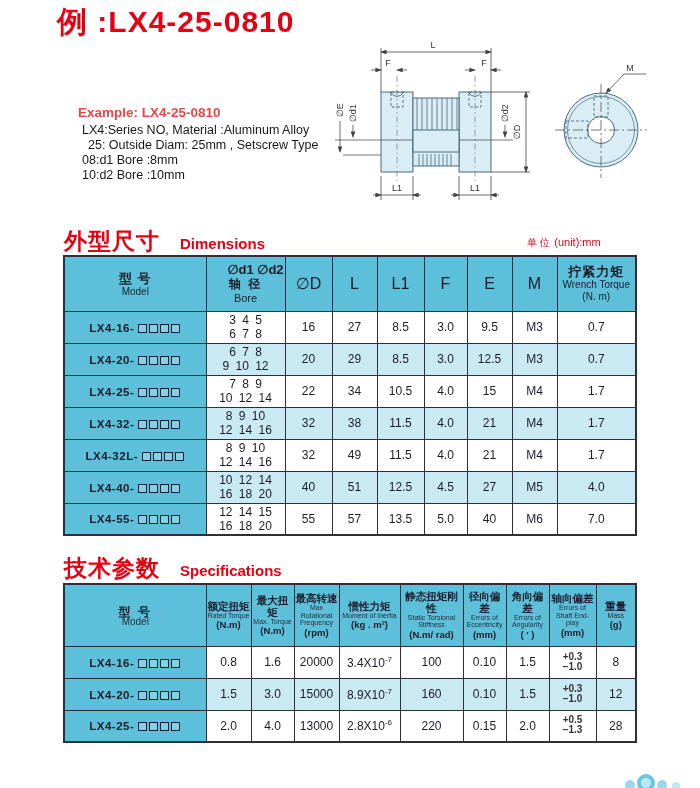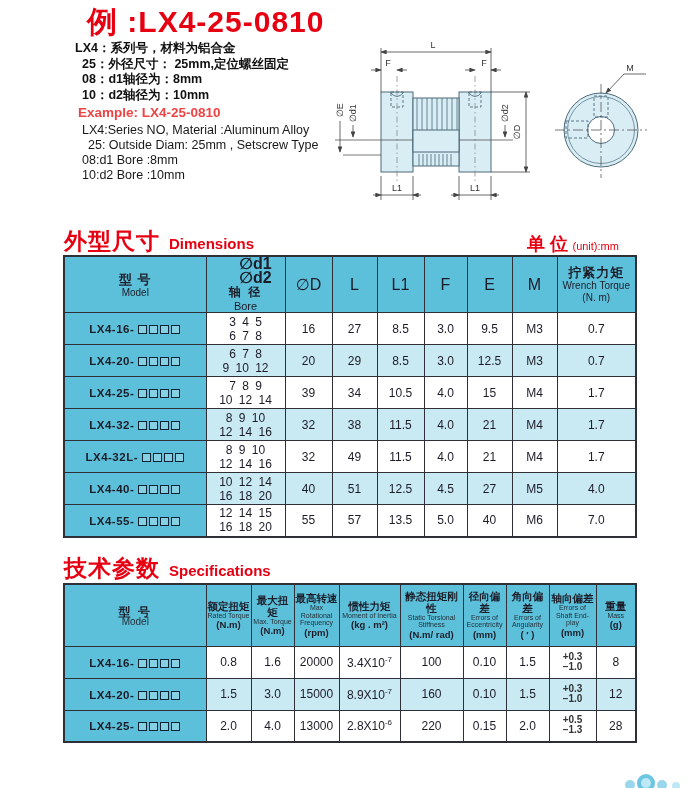--- a/index.html
+++ b/index.html
@@ -4,53 +4,53 @@
 <style>
   :root{
     --red:#e60012; --hblue:#5cc0da; --palerow:#c9e9f3;
     --dfill:#d9edf5; --border:#2f2f38; --ink:#1c1c28;
   }
   *{margin:0;padding:0;box-sizing:border-box;}
   body{background:#888;font-family:"Liberation Sans","DejaVu Sans",sans-serif;}
   .page{position:relative;width:700px;height:788px;background:#ffffff;overflow:hidden;margin:0 auto;}
 
   
-  .main-title{position:absolute;left:87px;top:2px;font-size:30px;font-weight:bold;color:var(--red);letter-spacing:1px;white-space:nowrap;}
+  .main-title{position:absolute;left:57px;top:2px;font-size:30px;font-weight:bold;color:var(--red);letter-spacing:1px;white-space:nowrap;}
   .cn-lines{position:absolute;left:75px;top:41px;font-size:12.5px;font-weight:bold;color:#111;line-height:15.5px;white-space:nowrap;}
   .cn-lines .ln+ .ln{padding-left:7px;}
   .ex-head{position:absolute;left:78px;top:105px;font-size:13.5px;font-weight:bold;color:#ef4444;white-space:nowrap;}
   .en-lines{position:absolute;left:82px;top:123px;font-size:12.5px;color:#181818;line-height:15px;white-space:nowrap;}
   .en-lines .ln:nth-child(2){padding-left:6px;}
 
   
   .drawing{position:absolute;left:333px;top:22px;width:367px;height:197px;}
   .drawing text{font-family:"Liberation Sans",sans-serif;font-size:9px;fill:#333;}
 
   
-  .sec-title{position:absolute;display:flex;align-items:baseline;gap:9px;color:var(--red);white-space:nowrap;}
+  .sec-title{position:absolute;display:flex;align-items:baseline;gap:20px;color:var(--red);white-space:nowrap;}
   .sec-title .cn{font-size:23px;font-weight:bold;letter-spacing:1px;}
   .sec-title .en{font-size:15px;font-weight:bold;}
   .unit-note{position:absolute;left:527px;top:232px;color:var(--red);white-space:nowrap;}
-  .unit-note .u-cn{font-size:18px;font-weight:bold;}
+  .unit-note .u-cn{font-size:10px;font-weight:normal;}
   .unit-note .u-en{font-size:11px;}
 
   
   table{border-collapse:collapse;table-layout:fixed;position:absolute;border:2px solid var(--border);background:#fff;}
   td,th{border:1px solid var(--border);text-align:center;vertical-align:middle;color:var(--ink);overflow:hidden;}
   th{background:var(--hblue);font-weight:bold;}
   .model-cell{background:var(--hblue);}
   tr.alt td:not(.model-cell){background:var(--palerow);}
 
   .dim-table{left:63px;top:255px;width:574px;}
   .dim-table th{height:55px;}
   .dim-table td{height:32px;font-size:12px;}
   .hcn{font-size:13px;font-weight:bold;letter-spacing:2px;line-height:15px;}
   .hen{font-size:11px;font-weight:normal;line-height:12px;}
   .hsym{font-size:16px;font-weight:normal;}
-  .bore-h1{font-size:16px;font-weight:bold;line-height:14px;margin-left:20px;}
+  .bore-h1{font-size:13px;font-weight:bold;line-height:14px;margin-left:20px;}
   .t-h .hcn{letter-spacing:1px;}
   .t-h .hen{font-size:10px;line-height:11px;}
 
   .mlabel{font-size:11.5px;font-weight:bold;letter-spacing:0.5px;vertical-align:middle;}
   .sqs{display:inline-block;vertical-align:middle;margin-left:3px;white-space:nowrap;}
   .sqs i{display:inline-block;width:9px;height:9px;border:1px solid #123;background:rgba(255,255,255,0.25);margin:0 1px;vertical-align:middle;}
   .bore2{line-height:14px;font-size:12px;word-spacing:3px;}
 
   .spec-table{left:63px;top:583px;width:574px;}
   .spec-table th{height:62px;padding:1px;}
@@ -66,26 +66,20 @@
 
   .watermark{position:absolute;left:620px;top:773px;width:64px;height:15px;}
 </style>
 </head>
 <body>
 
 <div class="page">
 
   <div class="main-title">例 :LX4-25-0810</div>
 
-  <div class="cn-lines">
-    <div class="ln">LX4：系列号，材料为铝合金</div>
-    <div class="ln">25：外径尺寸：  25mm,定位螺丝固定</div>
-    <div class="ln">08：d1轴径为：8mm</div>
-    <div class="ln">10：d2轴径为：10mm</div>
-  </div>
 
   <div class="ex-head">Example: LX4-25-0810</div>
   <div class="en-lines">
     <div class="ln">LX4:Series NO, Material :Aluminum Alloy</div>
     <div class="ln">25: Outside Diam: 25mm , Setscrew Type</div>
     <div class="ln">08:d1 Bore :8mm</div>
     <div class="ln">10:d2 Bore :10mm</div>
   </div>
 
   <svg class="drawing" viewBox="0 0 367 197">
@@ -271,21 +265,21 @@
       <td>12.5</td>
       <td>M3</td>
       <td>0.7</td>
     </tr>
     <tr>
       <td class="model-cell"><span class="mlabel">LX4-25-</span><span class="sqs"><i></i><i></i><i></i><i></i></span></td>
       <td>
             <div class="bore2">7 8 9</div>
             <div class="bore2">10 12 14</div>
           </td>
-      <td>39</td>
+      <td>22</td>
       <td>34</td>
       <td>10.5</td>
       <td>4.0</td>
       <td>15</td>
       <td>M4</td>
       <td>1.7</td>
     </tr>
     <tr class="alt">
       <td class="model-cell"><span class="mlabel">LX4-32-</span><span class="sqs"><i></i><i></i><i></i><i></i></span></td>
       <td>

